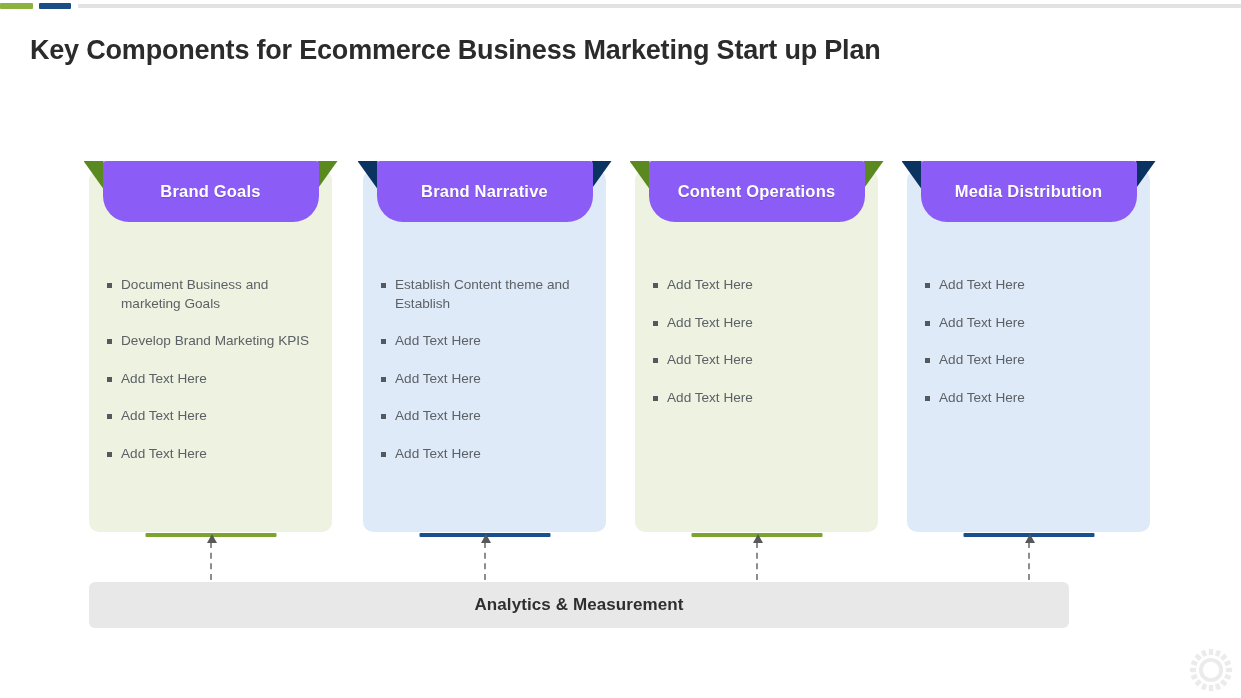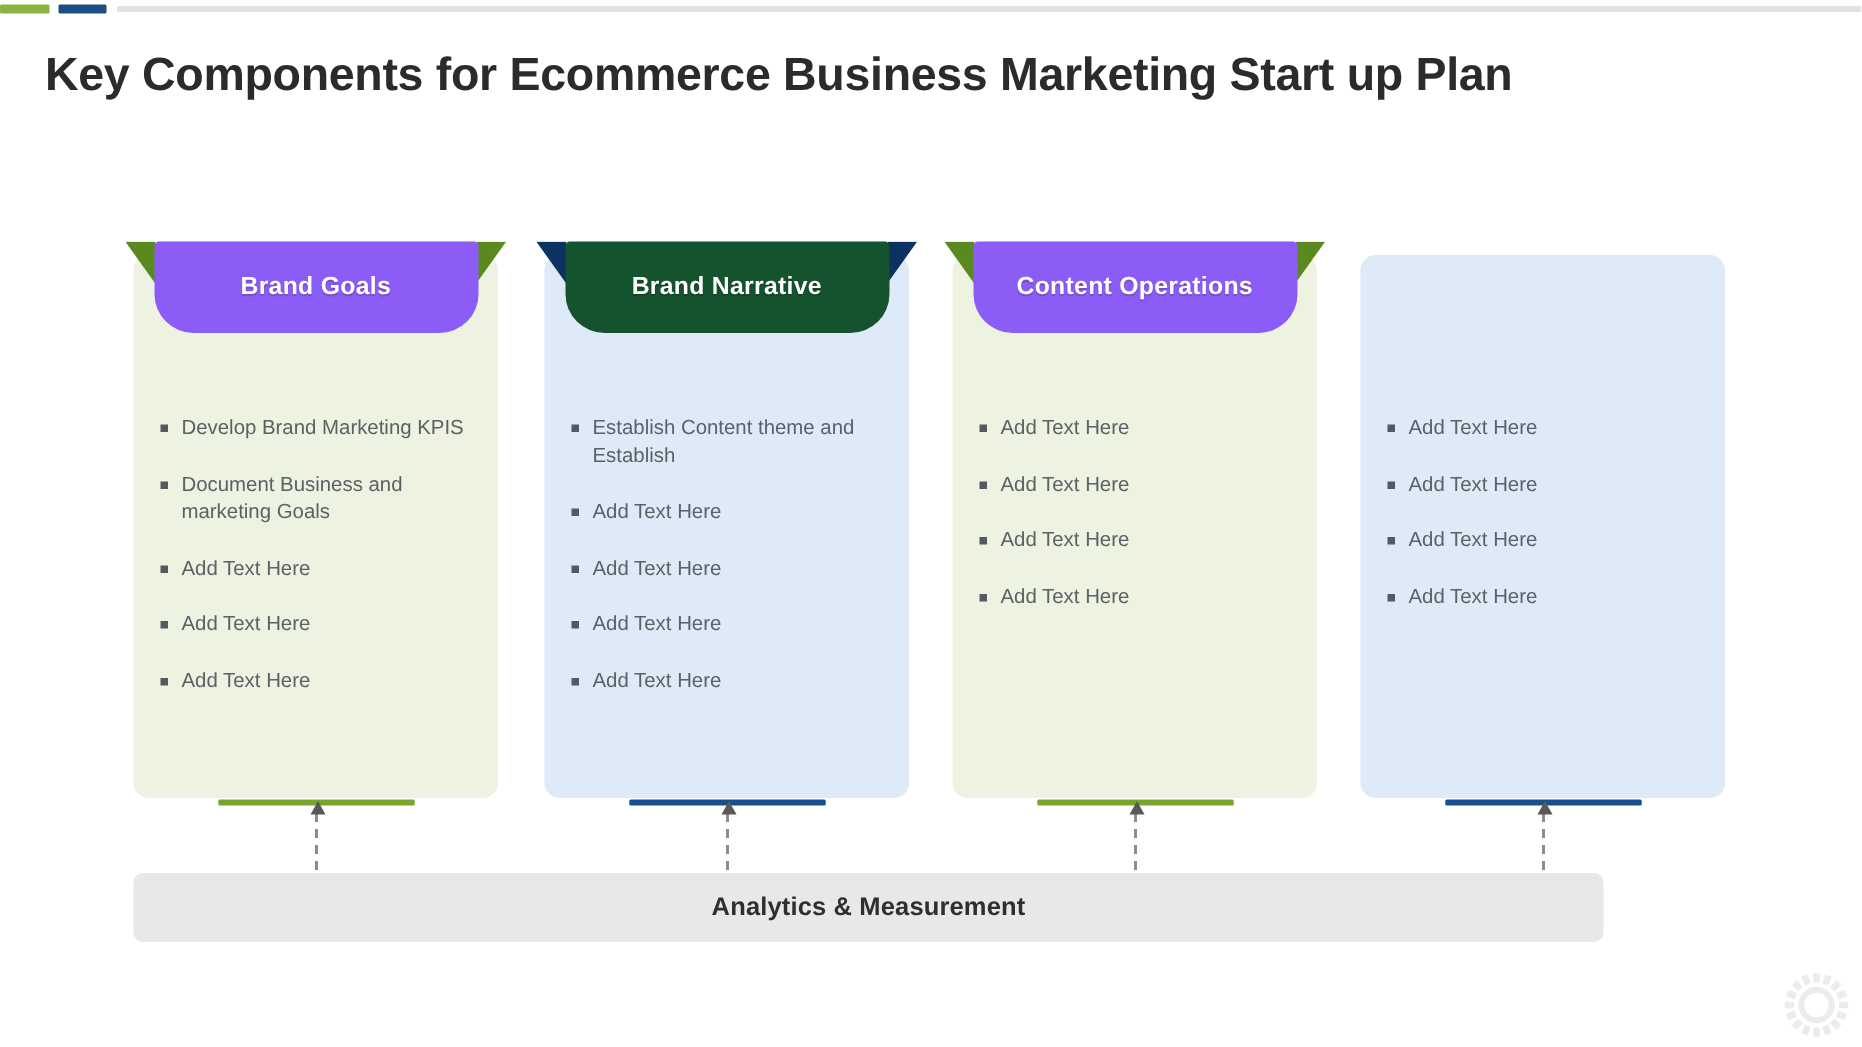--- a/index.html
+++ b/index.html
@@ -32,21 +32,21 @@
   .topbar .seg-green { left: 0px;  width: 33px; background: #8cb33f; }
   .topbar .seg-blue  { left: 39px; width: 32px; background: #1c4e86; }
   .topbar .seg-grey  { left: 78px; width: 1163px; height: 4px; top: 1px; background: #e2e2e2; }
 
   
   .slide-title {
     position: absolute;
     top: 28px;
     left: 30px;
     width: 1180px;
-    font-size: 31px;
+    font-size: 27px;
     font-weight: bold;
     color: #2b2b2b;
     letter-spacing: -0.2px;
     line-height: 44px;
     white-space: nowrap;
   }
 
   
   .cards {
     position: absolute;
@@ -95,21 +95,21 @@
   .ribbon .label {
     font-size: 16.5px;
     font-weight: bold;
     color: #ffffff;
     letter-spacing: 0.2px;
     white-space: nowrap;
     text-shadow: 0 1px 1px rgba(0,0,0,0.18);
   }
   .ribbon.green .body { background: #8b5cf6; }
   .ribbon.green .tail { background: #5a8a1f; }
-  .ribbon.blue  .body { background: #14532d; }
+  .ribbon.blue  .body { background: #8b5cf6; }
   .ribbon.blue  .tail { background: #0b3361; }
 
   
   .bullets {
     position: absolute;
     top: 106px;
     left: 9px;
     right: 12px;
     list-style: none;
     margin: 0;
@@ -214,22 +214,22 @@
 
   <div class="card c0">
     <div class="ribbon green">
       <div class="tail left"></div>
       <div class="tail right"></div>
       <div class="body">
         <span class="label">Brand Goals</span>
       </div>
     </div>
     <ul class="bullets">
+      <li>Document Business and marketing Goals</li>
       <li>Develop Brand Marketing KPIS</li>
-      <li>Document Business and marketing Goals</li>
       <li>Add Text Here</li>
       <li>Add Text Here</li>
       <li>Add Text Here</li>
     </ul>
     <div class="card-underline green"></div>
   </div>
 
   <div class="card c1">
     <div class="ribbon blue">
       <div class="tail left"></div>
@@ -259,20 +259,27 @@
     <ul class="bullets">
       <li>Add Text Here</li>
       <li>Add Text Here</li>
       <li>Add Text Here</li>
       <li>Add Text Here</li>
     </ul>
     <div class="card-underline green"></div>
   </div>
 
   <div class="card c3">
+    <div class="ribbon blue">
+      <div class="tail left"></div>
+      <div class="tail right"></div>
+      <div class="body">
+        <span class="label">Media Distribution</span>
+      </div>
+    </div>
     <ul class="bullets">
       <li>Add Text Here</li>
       <li>Add Text Here</li>
       <li>Add Text Here</li>
       <li>Add Text Here</li>
     </ul>
     <div class="card-underline blue"></div>
   </div>
 
 </div>

